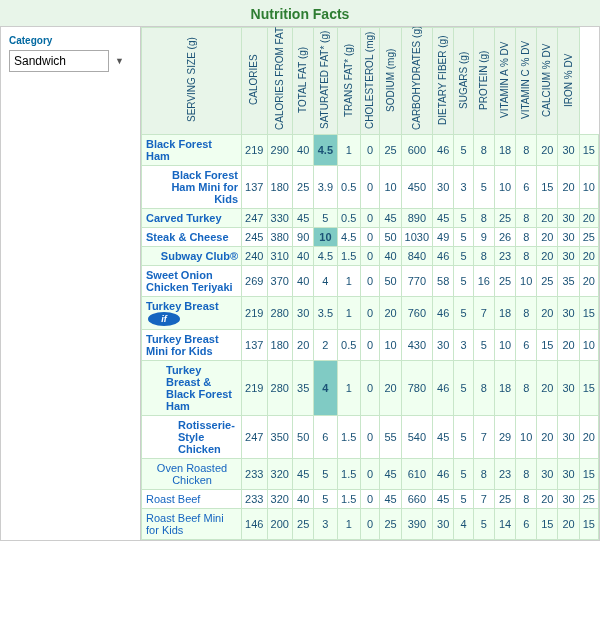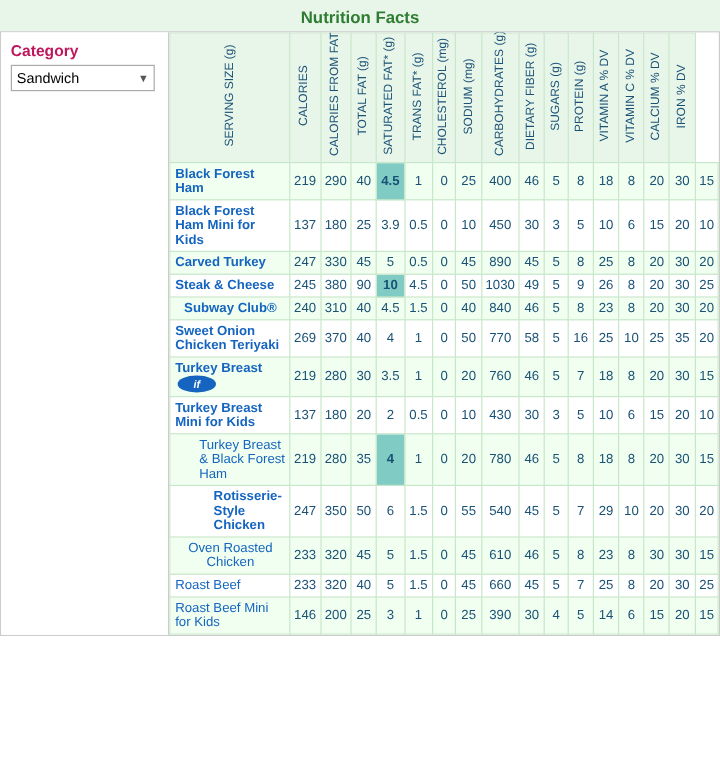--- a/index.html
+++ b/index.html
@@ -26,28 +26,28 @@
 
     .sidebar {
       width: 140px;
       min-width: 140px;
       padding: 8px;
       border-right: 1px solid #ccc;
       background: #fff;
     }
 
     .sidebar-label {
-      font-size: 13px;
+      font-size: 10px;
       font-weight: bold;
       margin-bottom: 4px;
-      color: #be185d;
+      color: #0369a1;
     }
 
     .sidebar-select {
-      width: 120px;
+      width: 100px;
       border: 1px solid #aaa;
       padding: 3px 4px;
       font-size: 12px;
       background: #fff;
       appearance: none;
       -webkit-appearance: none;
       background-image: none;
       position: relative;
     }
 
@@ -177,32 +177,32 @@
       <tbody id="table-body">
       <tr>
             <td style="text-align: left; font-weight: bold; color: rgb(21, 101, 192); margin-left: 28px;">Black Forest Ham</td>
             <td>219</td>
             <td>290</td>
             <td>40</td>
             <td style="background-color: rgb(128, 203, 196); font-weight: bold;">4.5</td>
             <td>1</td>
             <td>0</td>
             <td>25</td>
-            <td>400</td>
+            <td>600</td>
             <td>46</td>
             <td>5</td>
             <td>8</td>
             <td>18</td>
             <td>8</td>
             <td>20</td>
             <td>30</td>
             <td>15</td>
           </tr>
           <tr>
-            <td style="text-align: left; font-weight: bold; color: rgb(21, 101, 192);">Black Forest Ham Mini for Kids</td>
+            <td style="text-align: right; font-weight: bold; color: rgb(21, 101, 192);">Black Forest Ham Mini for Kids</td>
             <td>137</td>
             <td>180</td>
             <td>25</td>
             <td>3.9</td>
             <td>0.5</td>
             <td>0</td>
             <td>10</td>
             <td>450</td>
             <td>30</td>
             <td>3</td>
@@ -245,21 +245,21 @@
             <td>49</td>
             <td>5</td>
             <td>9</td>
             <td>26</td>
             <td>8</td>
             <td>20</td>
             <td>30</td>
             <td>25</td>
           </tr>
           <tr>
-            <td style="text-align: center; font-weight: bold; color: rgb(21, 101, 192);">Subway Club®</td>
+            <td style="text-align: right; font-weight: bold; color: rgb(21, 101, 192);">Subway Club®</td>
             <td>240</td>
             <td>310</td>
             <td>40</td>
             <td>4.5</td>
             <td>1.5</td>
             <td>0</td>
             <td>40</td>
             <td>840</td>
             <td>46</td>
             <td>5</td>
@@ -321,21 +321,21 @@
             <td>30</td>
             <td>3</td>
             <td>5</td>
             <td>10</td>
             <td>6</td>
             <td>15</td>
             <td>20</td>
             <td>10</td>
           </tr>
           <tr>
-            <td style="text-align: left; font-weight: normal; color: rgb(21, 101, 192); padding-left: 24px;">Turkey Breast &amp; Black Forest Ham</td>
+            <td style="text-align: left; font-weight: bold; color: rgb(21, 101, 192); padding-left: 24px;">Turkey Breast &amp; Black Forest Ham</td>
             <td>219</td>
             <td>280</td>
             <td>35</td>
             <td style="background-color: rgb(128, 203, 196); font-weight: bold;">4</td>
             <td>1</td>
             <td>0</td>
             <td>20</td>
             <td>780</td>
             <td>46</td>
             <td>5</td>

